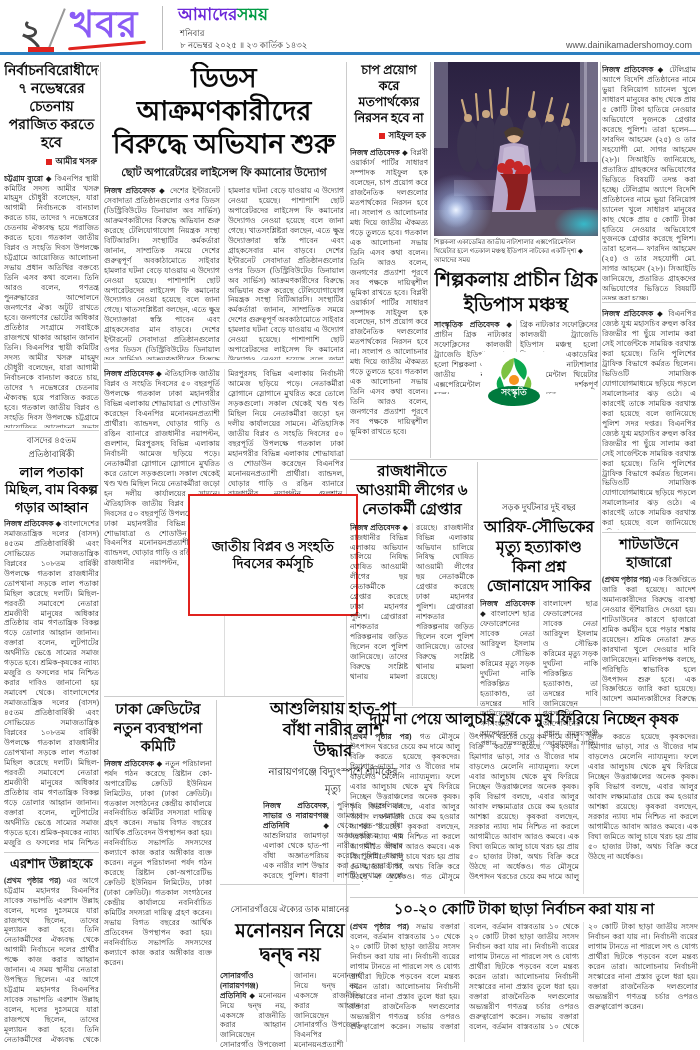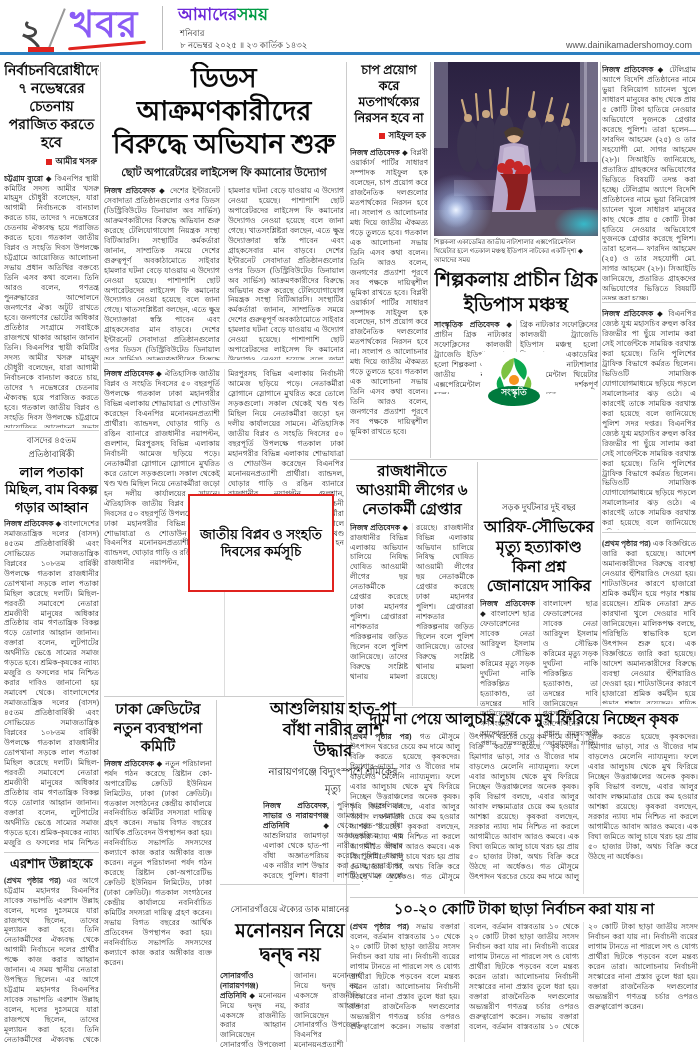--- a/index.html
+++ b/index.html
@@ -31,21 +31,21 @@
   .byline{font-size:8.5px;font-weight:bold;text-align:right;margin:3px 2px 2px 0;
           display:flex;justify-content:flex-end;align-items:center;gap:3px;}
   .sq{width:6px;height:6px;background:#e0231f;display:inline-block;flex:0 0 auto;}
   .body{flex:1;overflow:hidden;font-size:7.5px;line-height:1.33;text-align:justify;color:#1c1c1c;margin-top:3px;}
   .body b{font-size:7.5px;}
   .cols2{column-count:2;column-gap:8px;column-rule:1px solid #ddd;}
   .cols3{column-count:3;column-gap:9px;column-rule:1px solid #ddd;}
   .vline{position:absolute;width:1px;background:#ccc;}
   .hline{position:absolute;height:1px;background:#ccc;}
   
-  .redbox{position:absolute;border:2px solid #e0231f;background:#fff;display:flex;align-items:center;justify-content:center;padding:8px;}
+  .redbox{position:absolute;border:2px solid #e0231f;background:#fff;display:flex;align-items:center;justify-content:center;padding:20px;}
   .redbox .hl{font-size:13.5px;}
   
   .badge{position:absolute;background:#fff;display:flex;flex-direction:column;align-items:center;}
   .badge-label{position:absolute;bottom:8px;color:#fff;font-weight:bold;font-size:9px;
                font-family:"Liberation Sans","DejaVu Sans",sans-serif;}
   .caption{font-size:6.5px;line-height:1.35;color:#222;text-align:left;margin-top:2px;}
   .photo{display:block;}
 </style>
 </head>
 <body>
@@ -226,20 +226,21 @@
     </div>
   </div>
 
   <div class="story" style="left:602px;top:306px;width:94px;height:224px;">
     <div class="body">
       <b>নিজস্ব প্রতিবেদক ◆</b> <span>বিএনপির জ্যেষ্ঠ যুগ্ম মহাসচিব রুহুল কবির রিজভীর পা ছুঁয়ে সালাম করা সেই সার্জেন্টকে সাময়িক বরখাস্ত করা হয়েছে। তিনি পুলিশের ট্রাফিক বিভাগে কর্মরত ছিলেন। ভিডিওটি সামাজিক যোগাযোগমাধ্যমে ছড়িয়ে পড়লে সমালোচনার ঝড় ওঠে। এ কারণেই তাকে সাময়িক বরখাস্ত করা হয়েছে বলে জানিয়েছে পুলিশ সদর দপ্তর। বিএনপির জ্যেষ্ঠ যুগ্ম মহাসচিব রুহুল কবির রিজভীর পা ছুঁয়ে সালাম করা সেই সার্জেন্টকে সাময়িক বরখাস্ত করা হয়েছে। তিনি পুলিশের ট্রাফিক বিভাগে কর্মরত ছিলেন। ভিডিওটি সামাজিক যোগাযোগমাধ্যমে ছড়িয়ে পড়লে সমালোচনার ঝড় ওঠে। এ কারণেই তাকে সাময়িক বরখাস্ত করা হয়েছে বলে জানিয়েছে পুলিশ সদর দপ্তর।</span>
     </div>
   </div>
 
   <div class="story" style="left:602px;top:536px;width:94px;height:168px;">
+    <div class="hl" style="font-size:14px;">শাটডাউনে হাজারো</div>
     <div class="body">
       <b>(প্রথম পৃষ্ঠার পর)</b> <span>এক বিজ্ঞপ্তিতে জারি করা হয়েছে। আদেশ অমান্যকারীদের বিরুদ্ধে ব্যবস্থা নেওয়ার হুঁশিয়ারিও দেওয়া হয়। শাটডাউনের কারণে হাজারো শ্রমিক কর্মহীন হয়ে পড়ার শঙ্কায় রয়েছেন। শ্রমিক নেতারা দ্রুত কারখানা খুলে দেওয়ার দাবি জানিয়েছেন। মালিকপক্ষ বলছে, পরিস্থিতি স্বাভাবিক হলে উৎপাদন শুরু হবে। এক বিজ্ঞপ্তিতে জারি করা হয়েছে। আদেশ অমান্যকারীদের বিরুদ্ধে ব্যবস্থা নেওয়ার হুঁশিয়ারিও দেওয়া হয়। শাটডাউনের কারণে হাজারো শ্রমিক কর্মহীন হয়ে পড়ার শঙ্কায় রয়েছেন। শ্রমিক নেতারা দ্রুত কারখানা খুলে দেওয়ার দাবি জানিয়েছেন। মালিকপক্ষ বলছে, পরিস্থিতি স্বাভাবিক হলে উৎপাদন শুরু হবে।</span>
     </div>
   </div>
 
   <div class="story" style="left:104px;top:366px;width:240px;height:330px;">
     <div class="body cols2">
       <b>নিজস্ব প্রতিবেদক ◆</b> <span>ঐতিহাসিক জাতীয় বিপ্লব ও সংহতি দিবসের ৫০ বছরপূর্তি উপলক্ষে গতকাল ঢাকা মহানগরীর বিভিন্ন এলাকায় শোভাযাত্রা ও শোডাউন করেছেন বিএনপির মনোনয়নপ্রত্যাশী প্রার্থীরা। ব্যান্ডদল, ঘোড়ার গাড়ি ও রঙিন ব্যানারে রাজধানীর নয়াপল্টন, গুলশান, মিরপুরসহ বিভিন্ন এলাকায় নির্বাচনী আমেজ ছড়িয়ে পড়ে। নেতাকর্মীরা স্লোগানে স্লোগানে মুখরিত করে তোলে সড়কগুলো। সকাল থেকেই খণ্ড খণ্ড মিছিল নিয়ে নেতাকর্মীরা জড়ো হন দলীয় কার্যালয়ের সামনে। ঐতিহাসিক জাতীয় বিপ্লব ও সংহতি দিবসের ৫০ বছরপূর্তি উপলক্ষে গতকাল ঢাকা মহানগরীর বিভিন্ন এলাকায় শোভাযাত্রা ও শোডাউন করেছেন বিএনপির মনোনয়নপ্রত্যাশী প্রার্থীরা। ব্যান্ডদল, ঘোড়ার গাড়ি ও রঙিন ব্যানারে রাজধানীর নয়াপল্টন, গুলশান, মিরপুরসহ বিভিন্ন এলাকায় নির্বাচনী আমেজ ছড়িয়ে পড়ে। নেতাকর্মীরা স্লোগানে স্লোগানে মুখরিত করে তোলে সড়কগুলো। সকাল থেকেই খণ্ড খণ্ড মিছিল নিয়ে নেতাকর্মীরা জড়ো হন দলীয় কার্যালয়ের সামনে। ঐতিহাসিক জাতীয় বিপ্লব ও সংহতি দিবসের ৫০ বছরপূর্তি উপলক্ষে গতকাল ঢাকা মহানগরীর বিভিন্ন এলাকায় শোভাযাত্রা ও শোডাউন করেছেন বিএনপির মনোনয়নপ্রত্যাশী প্রার্থীরা। ব্যান্ডদল, ঘোড়ার গাড়ি ও রঙিন ব্যানারে রাজধানীর নয়াপল্টন, গুলশান, মিরপুরসহ বিভিন্ন এলাকায় নির্বাচনী আমেজ ছড়িয়ে পড়ে। নেতাকর্মীরা স্লোগানে স্লোগানে মুখরিত করে তোলে সড়কগুলো। সকাল থেকেই খণ্ড খণ্ড মিছিল নিয়ে নেতাকর্মীরা জড়ো হন দলীয় কার্যালয়ের সামনে।</span>
     </div>
   </div>

